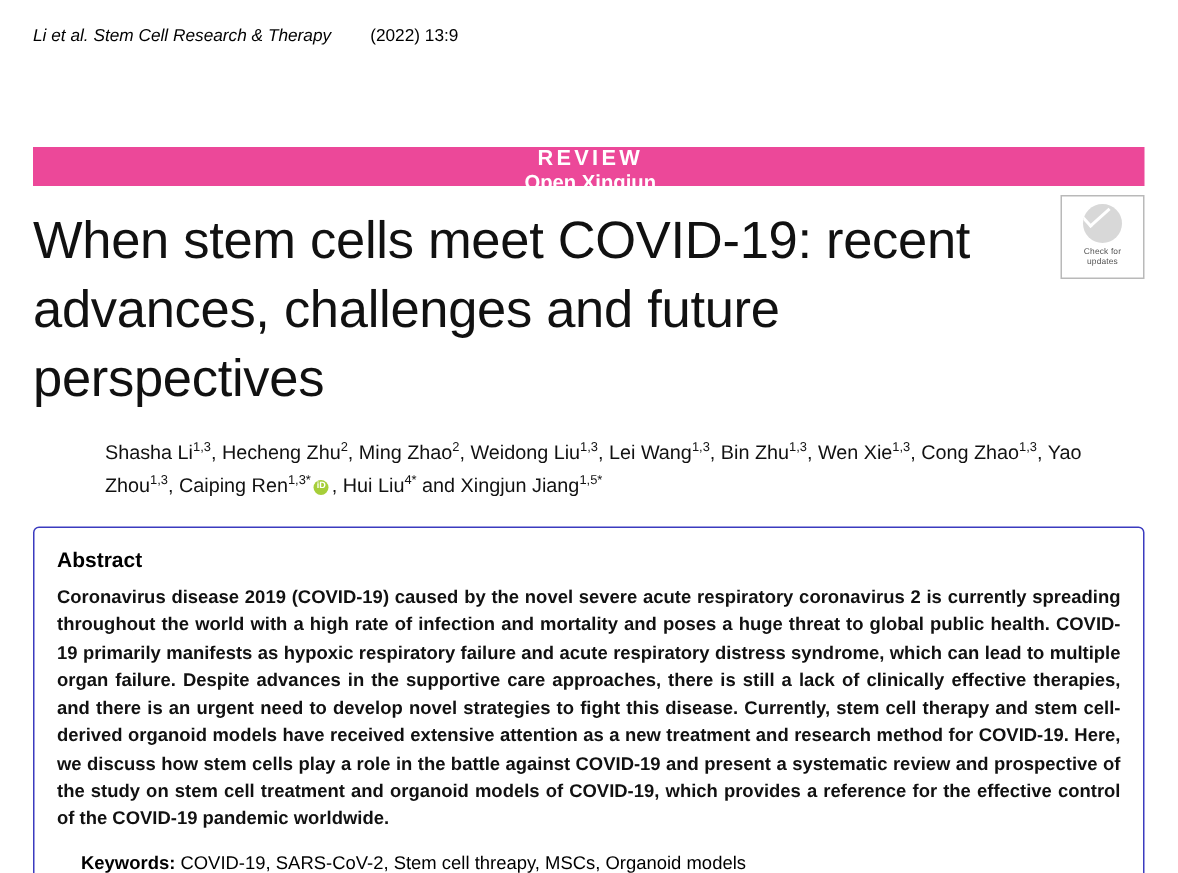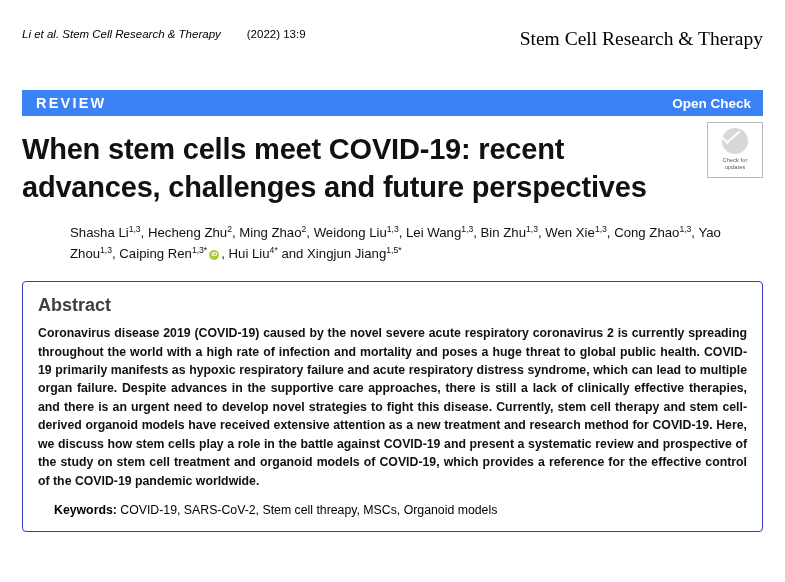--- a/index.html
+++ b/index.html
@@ -20,21 +20,21 @@
     height: 582px;
     box-sizing: border-box;
     padding: 0 22px;
   }
 
   
   .header {
     display: flex;
     justify-content: space-between;
     align-items: flex-start;
-    padding-top: 26px;
+    padding-top: 16px;
   }
   .header-left {
     font-size: 11.5px;
     line-height: 1.55;
     color: #000;
   }
   .header-left .citation-line {
     font-style: italic;
   }
   .header-left .citation-line .author-part {
@@ -53,51 +53,52 @@
     font-family: "Liberation Serif", serif;
     font-size: 19.5px;
     color: #000;
     white-space: nowrap;
     padding-top: 2px;
   }
 
   
   .review-bar {
     position: relative;
-    margin-top: 40px;
+    margin-top: 64px;
     height: 26px;
-    background: #3b82f6;
+    background: #ec4899;
     display: flex;
     align-items: center;
     justify-content: space-between;
     padding: 0 12px 0 14px;
     box-sizing: border-box;
+    flex-direction: column;
   }
   .review-label {
     color: #ffffff;
     font-size: 14.5px;
     font-weight: bold;
     letter-spacing: 2.2px;
   }
   .open-access {
     color: #ffffff;
     font-size: 13.5px;
     font-weight: bold;
   }
 
   
   .title-wrap {
     position: relative;
     margin-top: 14px;
   }
   .article-title {
     font-family: "Liberation Sans", sans-serif;
-    font-size: 29px;
+    font-size: 35px;
     line-height: 1.32;
-    font-weight: 700;
+    font-weight: 400;
     color: #111111;
     margin: 0;
     max-width: 660px;
     letter-spacing: -0.2px;
   }
 
   
   .crossmark {
     position: absolute;
     right: 0;
@@ -181,24 +182,24 @@
 
   
   .abstract-box {
     margin-top: 16px;
     border: 1px solid #3b3bbf;
     border-radius: 4px;
     padding: 13px 15px 12px 15px;
     box-sizing: border-box;
   }
   .abstract-heading {
-    font-size: 18px;
+    font-size: 14px;
     font-weight: bold;
     margin: 0 0 8px 0;
-    color: #404040;
+    color: #000000;
   }
   .abstract-body {
     font-size: 12.3px;
     line-height: 1.5;
     text-align: justify;
     color: #111;
     margin: 0;
     font-weight: bold;
   }
   .keywords {
@@ -216,26 +217,25 @@
 <body>
 
 <div class="page">
 
   <div class="header">
     <div class="header-left">
       <div class="citation-line">
         <span class="author-part">Li et al. Stem Cell Research &amp; Therapy</span><span class="year-part">(2022) 13:9</span>
       </div>
     </div>
-    <div class="journal-title">Stem Cell Research &amp; Therapy</div>
   </div>
 
   <div class="review-bar">
     <span class="review-label">REVIEW</span>
-    <span class="open-access">Open Check</span>
+    <span class="open-access">Open Xingjun</span>
   </div>
 
   <div class="title-wrap">
     <h1 class="article-title">When stem cells meet COVID-19: recent advances, challenges and future perspectives</h1>
     <div class="crossmark">
       <div class="disc"></div>
       <div class="cm-text">
         <span>Check for</span><br>
         <span>updates</span>
       </div>

